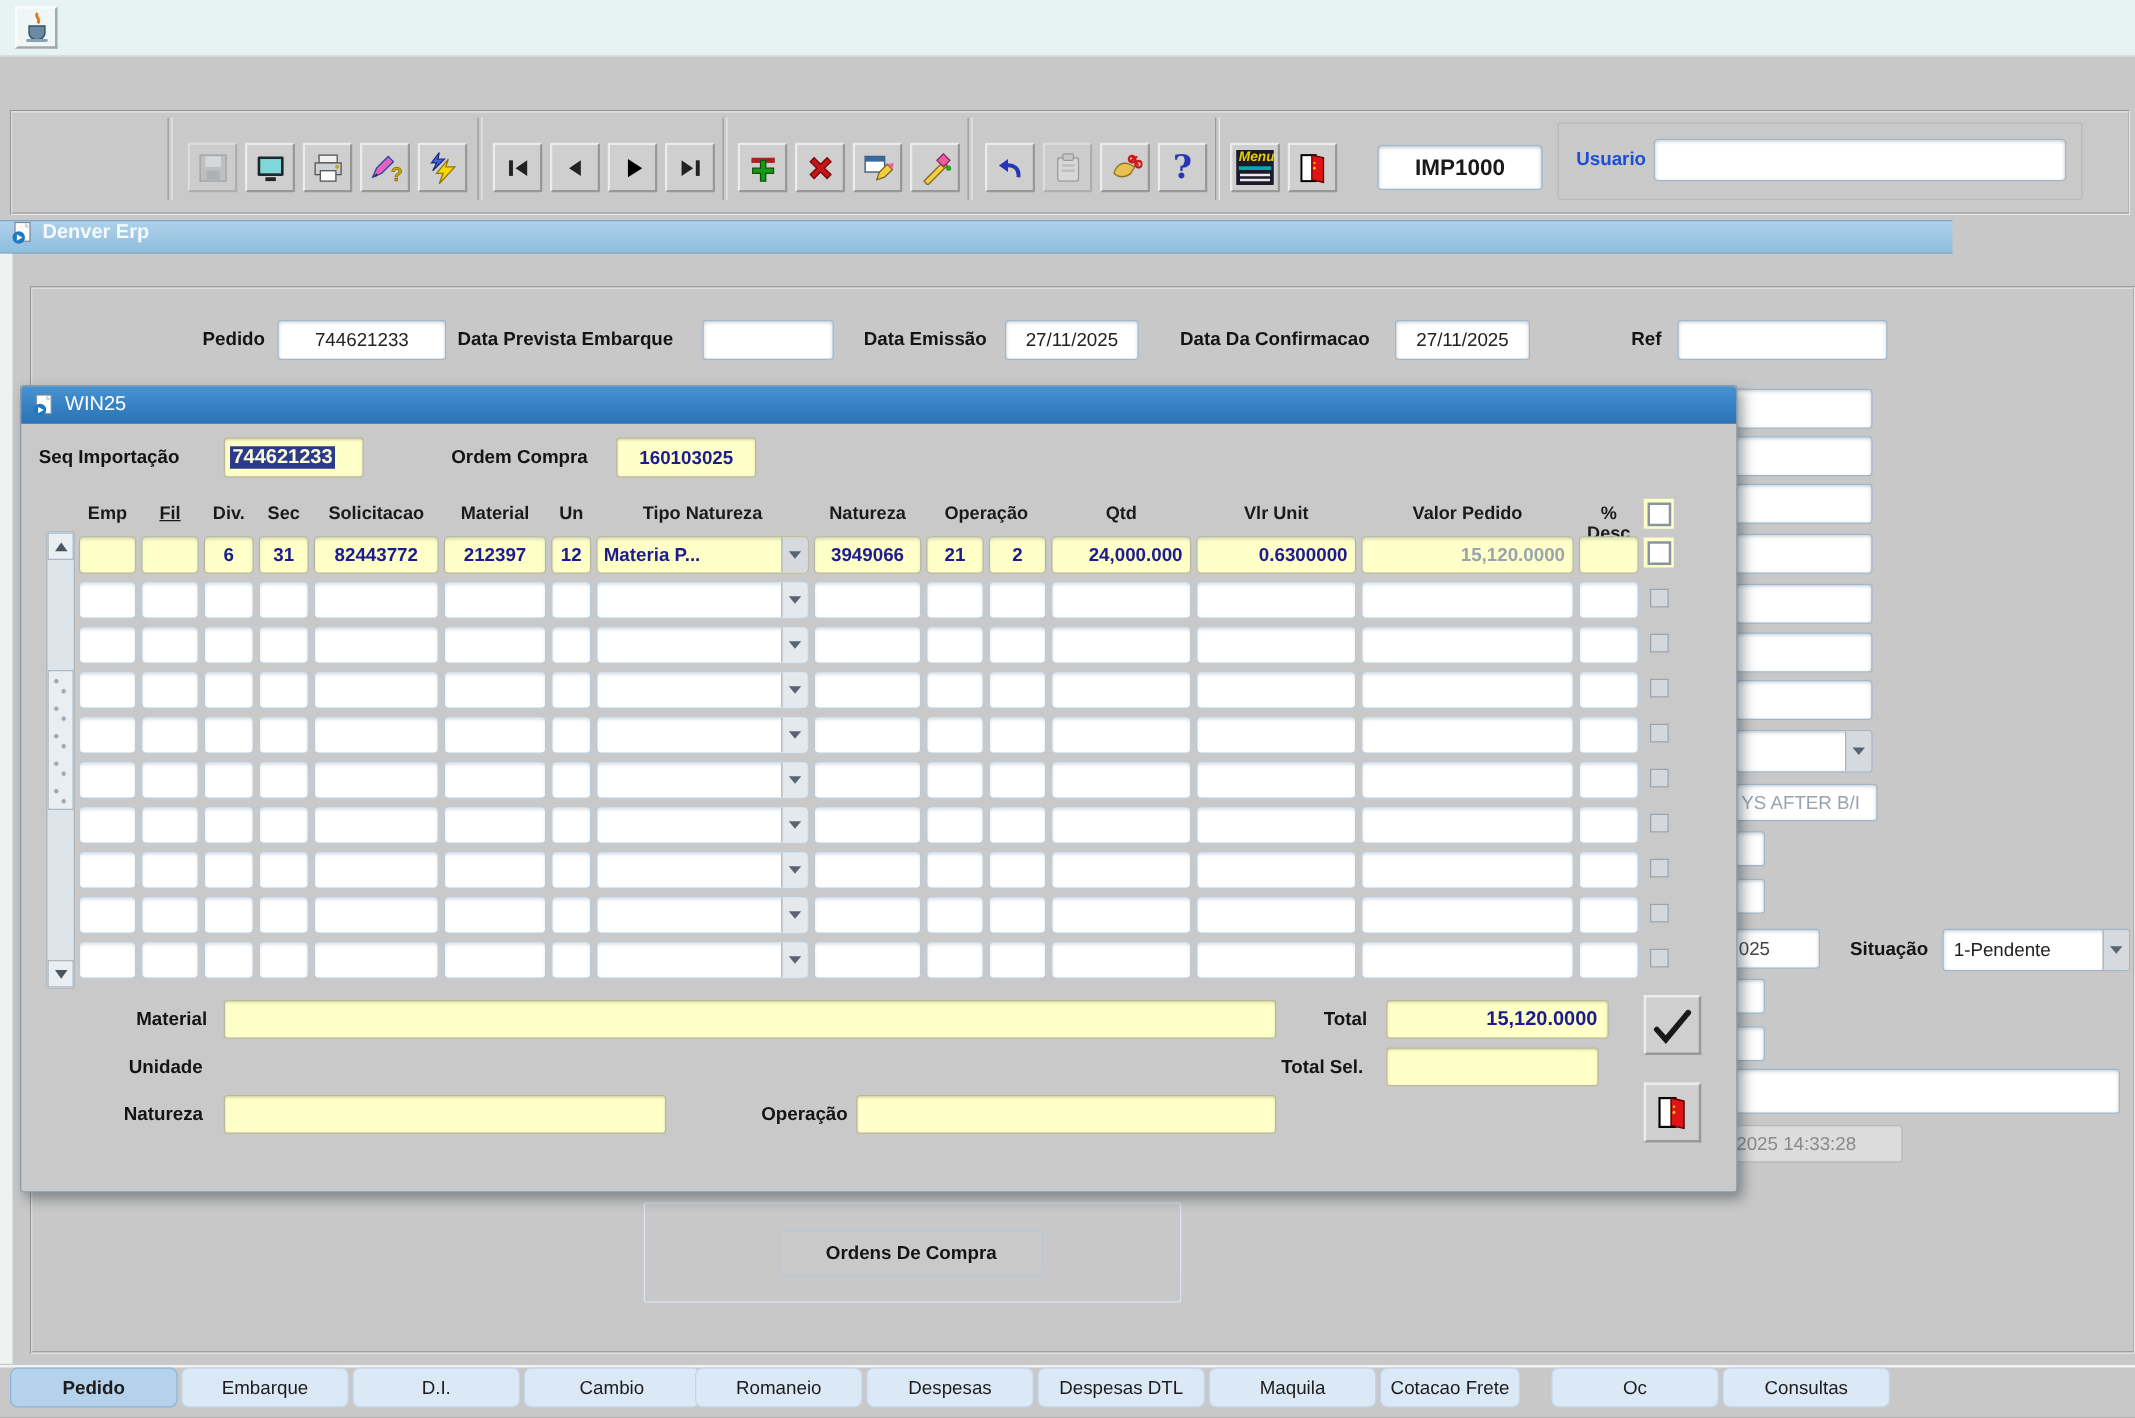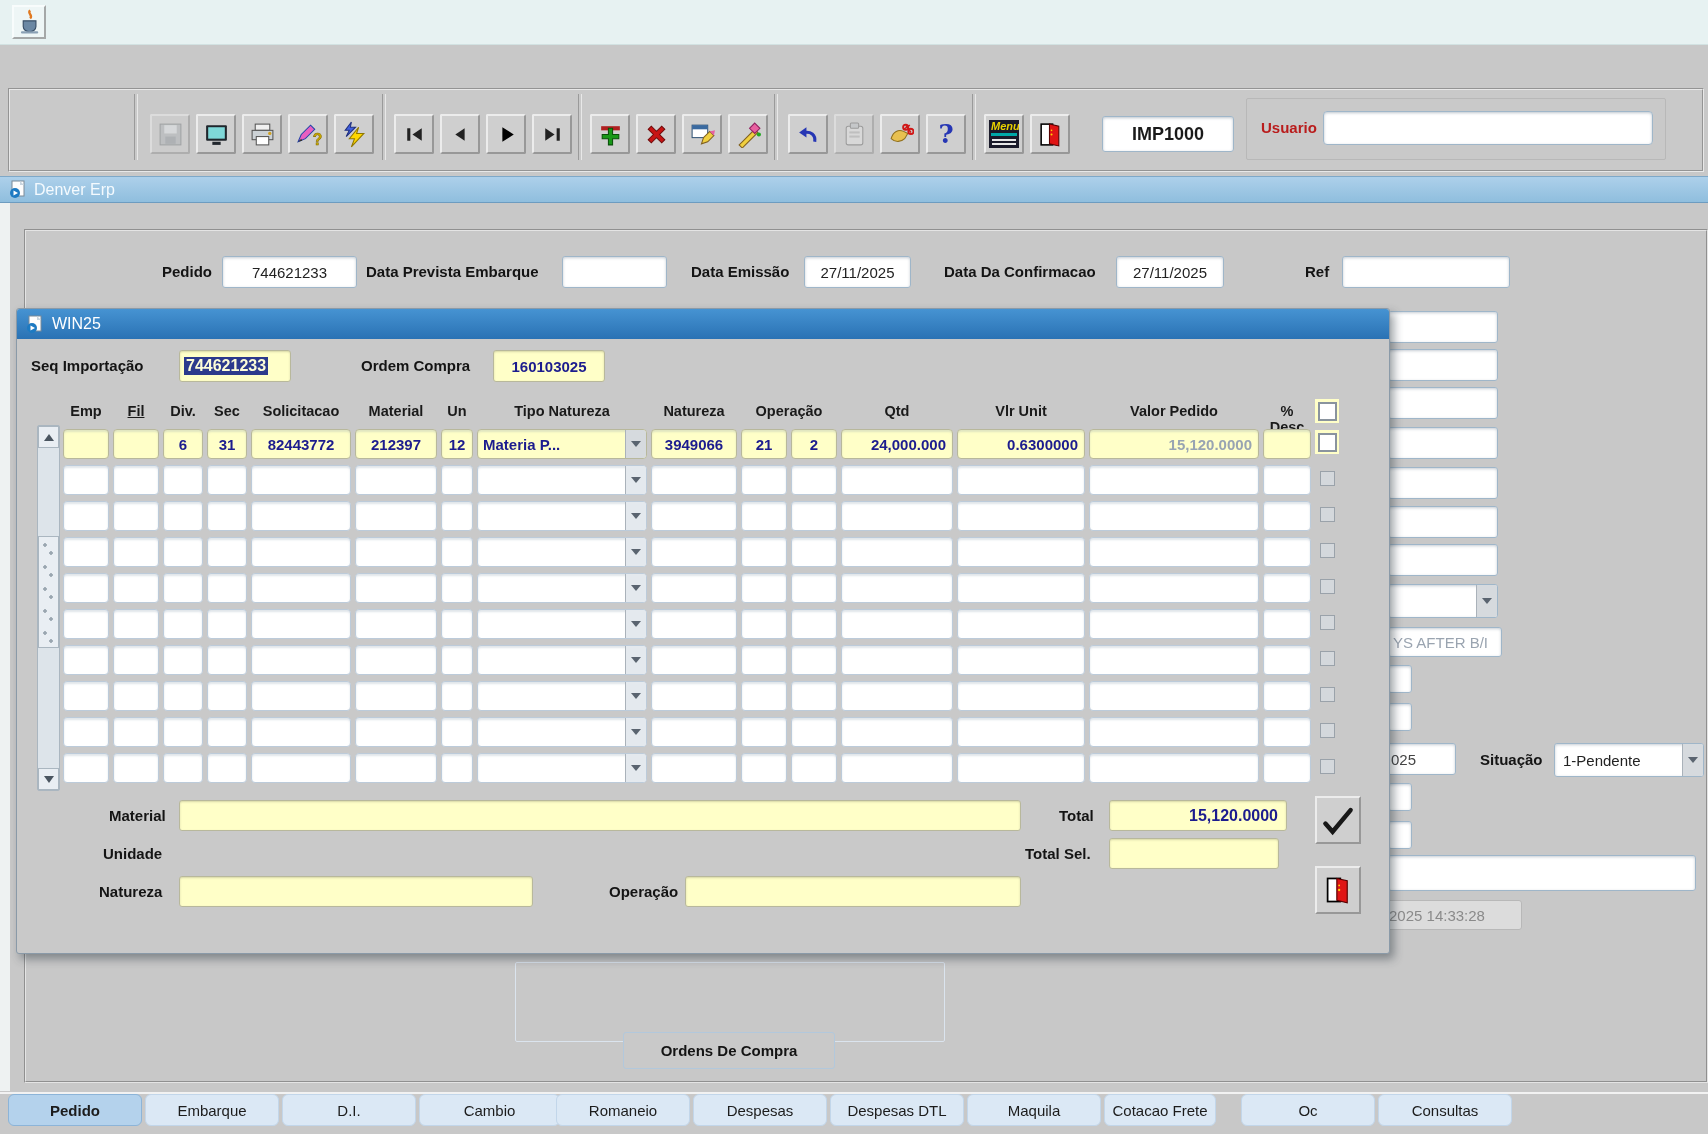--- a/index.html
+++ b/index.html
@@ -20,27 +20,27 @@
   .tbtn{position:absolute;top:24px;width:40px;height:40px;background:#cfcfcf;border:2px outset #ececec;
         display:flex;align-items:center;justify-content:center;padding:0;border-radius:2px;}
   .tbtn svg{width:27px;height:27px;}
   .tbtn.disabled{opacity:.55;}
   .tb-sep{position:absolute;top:4px;width:2px;height:66px;border-left:1px solid #9a9a9a;border-right:1px solid #e8e8e8;}
   .module-field{position:absolute;left:1092px;top:26px;width:130px;height:34px;background:#fff;
                 border:1px solid #9fb6c9;border-radius:3px;box-shadow:inset 0 1px 3px rgba(90,110,130,.4);
                 font-size:18px;font-weight:bold;color:#1a1a1a;display:flex;align-items:center;justify-content:center;}
   .usuario-panel{position:absolute;left:1236px;top:8px;width:418px;height:60px;border:1px solid #b8b8b8;
                  border-radius:2px;}
-  .usuario-label{position:absolute;left:14px;top:20px;font-size:15px;font-weight:bold;color:#b91c1c;}
+  .usuario-label{position:absolute;left:14px;top:20px;font-size:15px;font-weight:bold;color:#1d4ed8;}
   .usuario-field{position:absolute;left:76px;top:12px;width:328px;height:32px;background:#fff;
                  border:1px solid #9fb6c9;border-radius:4px;box-shadow:inset 0 1px 3px rgba(90,110,130,.4);}
   
-  .denver-bar{position:absolute;left:0;top:176px;width:1708px;height:27px;
-              background:linear-gradient(#add0ea,#8fbede);display:flex;align-items:center;gap:7px;
-              border-top:1px solid #7ea8c8;border-bottom:1px solid #6d9cc0;padding-left:8px;box-sizing:border-box;}
+  .denver-bar{position:absolute;left:0;top:176px;width:1562px;height:27px;
+              background:linear-gradient(#add0ea,#8fbede);display:flex;align-items:flex-start;gap:7px;
+              border-top:1px solid #7ea8c8;border-bottom:1px solid #6d9cc0;padding-left:8px;box-sizing:border-box;font-weight:bold;}
   .denver-title{color:#f4fafe;font-size:16px;}
   
   .main-area{position:absolute;left:0;top:203px;width:1708px;height:888px;background:#c8c8c8;
              border-left:10px solid #eef2f2;box-sizing:border-box;}
   .form-panel{position:absolute;left:14px;top:26px;width:1680px;height:850px;border:2px groove #e4e4e4;}
   .flabel{position:absolute;font-size:15px;font-weight:bold;color:#141414;white-space:nowrap;}
   .wfield{position:absolute;background:#fff;border:1px solid #9fb6c9;border-radius:3px;
           box-shadow:inset 0 1px 3px rgba(90,110,130,.35);font-size:15px;color:#222;
           display:flex;align-items:center;justify-content:center;white-space:nowrap;overflow:hidden;}
   .yfield{position:absolute;background:#ffffc8;border:1px solid #b8b89c;border-radius:3px;
@@ -85,21 +85,21 @@
                         radial-gradient(circle at 12px 16px,#9aa6b0 1.5px,transparent 2px);
        background-size:19px 22px;}
   
   .sq-btn{position:absolute;width:46px;height:48px;background:#cfcfcf;border:2px outset #ececec;
           display:flex;align-items:center;justify-content:center;padding:0;}
   
   .ordens-panel{position:absolute;left:505px;top:759px;width:428px;height:78px;border:1px solid #dbe4ee;
                 border-radius:2px;}
   .ordens-btn{position:absolute;left:107px;top:21px;width:212px;height:37px;background:#c9c9c9;
               border:1px solid #b2c8dc;border-radius:3px;font-size:15px;font-weight:bold;color:#141414;
-              font-family:"Liberation Sans",sans-serif;margin-top:48px;}
+              font-family:"Liberation Sans",sans-serif;}
   .tabbar{position:absolute;left:0;top:1092px;width:1708px;height:36px;border-top:2px solid #f2f2f2;}
   .tab{position:absolute;top:0;height:32px;border-radius:6px;background:#dbe8f5;border:1px solid #c2d6ea;
        font-size:15px;color:#1c1c1c;display:flex;align-items:center;justify-content:center;box-sizing:border-box;}
   .tab.active{background:#b4d2ec;border:1px solid #8cb4d8;font-weight:bold;}
   
   .doc-icon{width:19px;height:19px;flex:0 0 auto;}
   .menu-ic{width:30px;height:28px;background:#1a1a2a;position:relative;overflow:hidden;}
   .menu-ic .word{position:absolute;left:2px;top:0px;color:#e8d000;font-size:11px;font-weight:bold;font-style:italic;}
   .menu-ic .teal{position:absolute;left:2px;top:13px;width:26px;height:3px;background:#00a8a8;}
   .menu-ic .l1,.menu-ic .l2{position:absolute;left:3px;width:24px;height:2px;background:#e8e8e8;}

